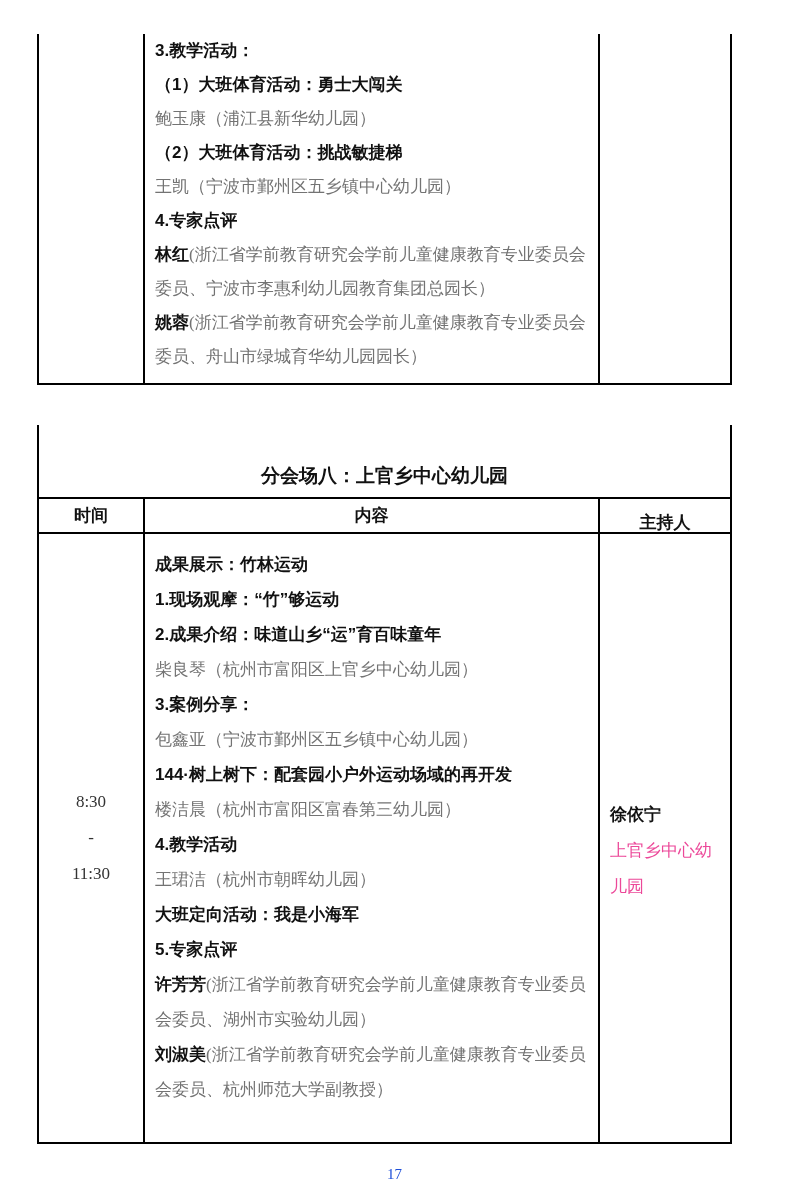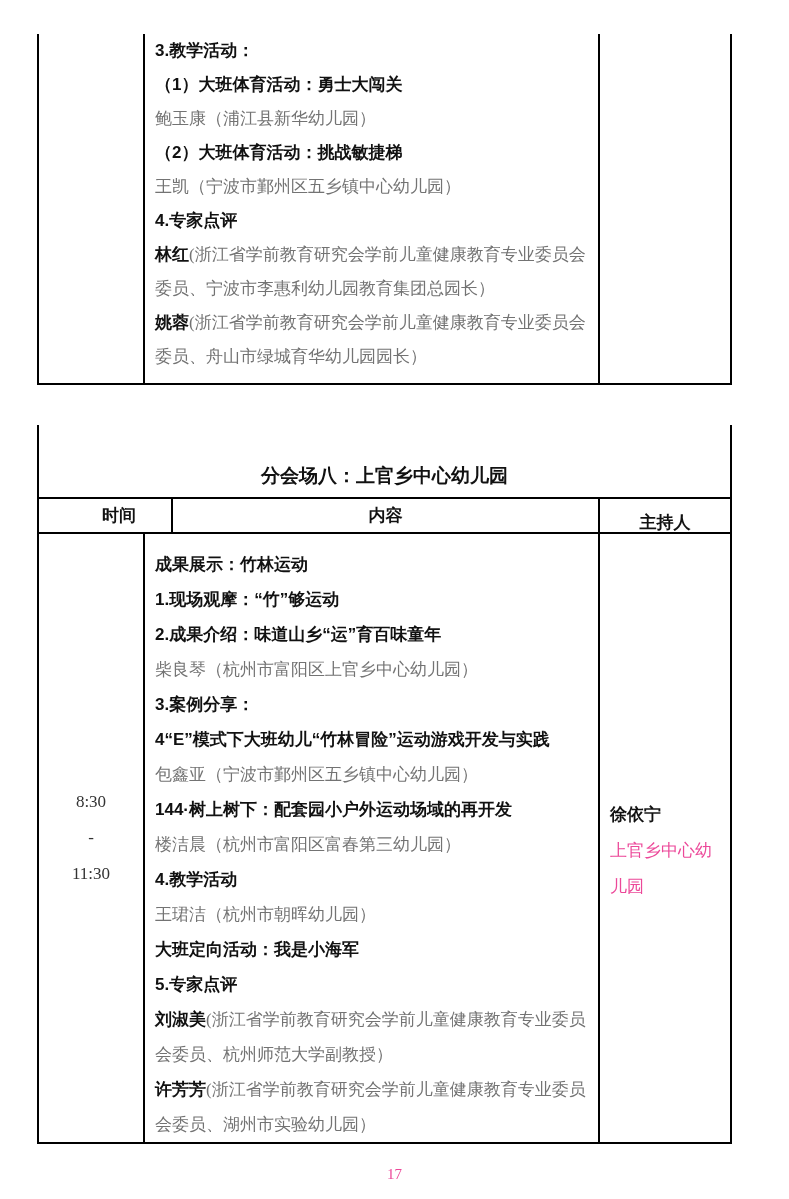--- a/index.html
+++ b/index.html
@@ -5,21 +5,21 @@
   html,body{margin:0;padding:0;}
   .page{position:relative;width:789px;height:1199px;background:#ffffff;
         font-family:"Liberation Serif","DejaVu Serif",serif;overflow:hidden;}
 
   .sect{position:absolute;left:37px;width:695px;box-sizing:border-box;
         border:2px solid #000;background:#fff;}
 
   .t-cont{top:34px;height:351px;border-top:none;display:flex;}
   .title-box{top:385px;height:112px;border-top:none;border-bottom:none;
              display:flex;align-items:center;justify-content:center;margin-top:40px;}
-  .thead{top:497px;height:37px;display:flex;padding-left:28px;}
+  .thead{top:497px;height:37px;display:flex;}
   .tbody{top:534px;height:610px;border-top:none;display:flex;}
 
   .c-time{flex:0 0 104px;border-right:2px solid #000;}
   .c-content{flex:1 1 auto;border-right:2px solid #000;min-width:0;}
   .c-host{flex:0 0 130px;margin-top:13px;}
 
   .hc{display:flex;align-items:center;justify-content:center;
       font-family:"Liberation Sans","DejaVu Sans",sans-serif;
       font-weight:700;font-size:17px;color:#111;}
 
@@ -41,21 +41,21 @@
              box-sizing:border-box;padding:12px 15px 0 10px;
              font-size:17px;line-height:36px;}
   .host-name{font-family:"Liberation Sans","DejaVu Sans",sans-serif;
              font-weight:700;color:#111;}
   .host-org{color:#ec4899;max-width:106px;}
 
   .sec-title{font-family:"Liberation Sans","DejaVu Sans",sans-serif;
              font-weight:700;font-size:19px;color:#111;margin-bottom:10px;}
 
   .page-num{position:absolute;left:0;top:1166px;width:789px;text-align:center;
-            font-size:15px;color:#ec4899;}
+            font-size:15px;color:#1d4ed8;}
 </style>
 </head>
 <body>
 
 <div class="page">
 
   <div class="sect t-cont">
     <div class="c-time"></div>
     <div class="c-content cell-paras">
 
@@ -87,30 +87,29 @@
       <div>-</div>
       <div>11:30</div>
     </div>
     <div class="c-content cell-paras">
 
     <p class="para only-b"><span class="b">成果展示：竹林运动</span><span class="r"></span></p>
         <p class="para only-b"><span class="b">1.现场观摩：“竹”够运动</span><span class="r"></span></p>
         <p class="para only-b"><span class="b">2.成果介绍：味道山乡“运”育百味童年</span><span class="r"></span></p>
         <p class="para"><span class="b"></span><span class="r">柴良琴（杭州市富阳区上官乡中心幼儿园）</span></p>
         <p class="para only-b"><span class="b">3.案例分享：</span><span class="r"></span></p>
-        <p class="para only-b"><span class="b">4“E”模式下大班幼儿“竹林冒险”运动游戏开发与实践</span><span class="r"></span></p>
         <p class="para"><span class="b"></span><span class="r">包鑫亚（宁波市鄞州区五乡镇中心幼儿园）</span></p>
         <p class="para only-b"><span class="b">144·树上树下：配套园小户外运动场域的再开发</span><span class="r"></span></p>
         <p class="para"><span class="b"></span><span class="r">楼洁晨（杭州市富阳区富春第三幼儿园）</span></p>
         <p class="para only-b"><span class="b">4.教学活动</span><span class="r"></span></p>
         <p class="para"><span class="b"></span><span class="r">王珺洁（杭州市朝晖幼儿园）</span></p>
         <p class="para only-b"><span class="b">大班定向活动：我是小海军</span><span class="r"></span></p>
         <p class="para only-b"><span class="b">5.专家点评</span><span class="r"></span></p>
+        <p class="para"><span class="b">许芳芳</span><span class="r">(浙江省学前教育研究会学前儿童健康教育专业委员会委员、湖州市实验幼儿园）</span></p>
         <p class="para"><span class="b">刘淑美</span><span class="r">(浙江省学前教育研究会学前儿童健康教育专业委员会委员、杭州师范大学副教授）</span></p>
-        <p class="para"><span class="b">许芳芳</span><span class="r">(浙江省学前教育研究会学前儿童健康教育专业委员会委员、湖州市实验幼儿园）</span></p>
       </div>
     <div class="c-host host-cell">
       <div class="host-name">徐依宁</div>
       <div class="host-org">上官乡中心幼儿园</div>
     </div>
   </div>
 
   <div class="page-num">17</div>
 
 </div>

